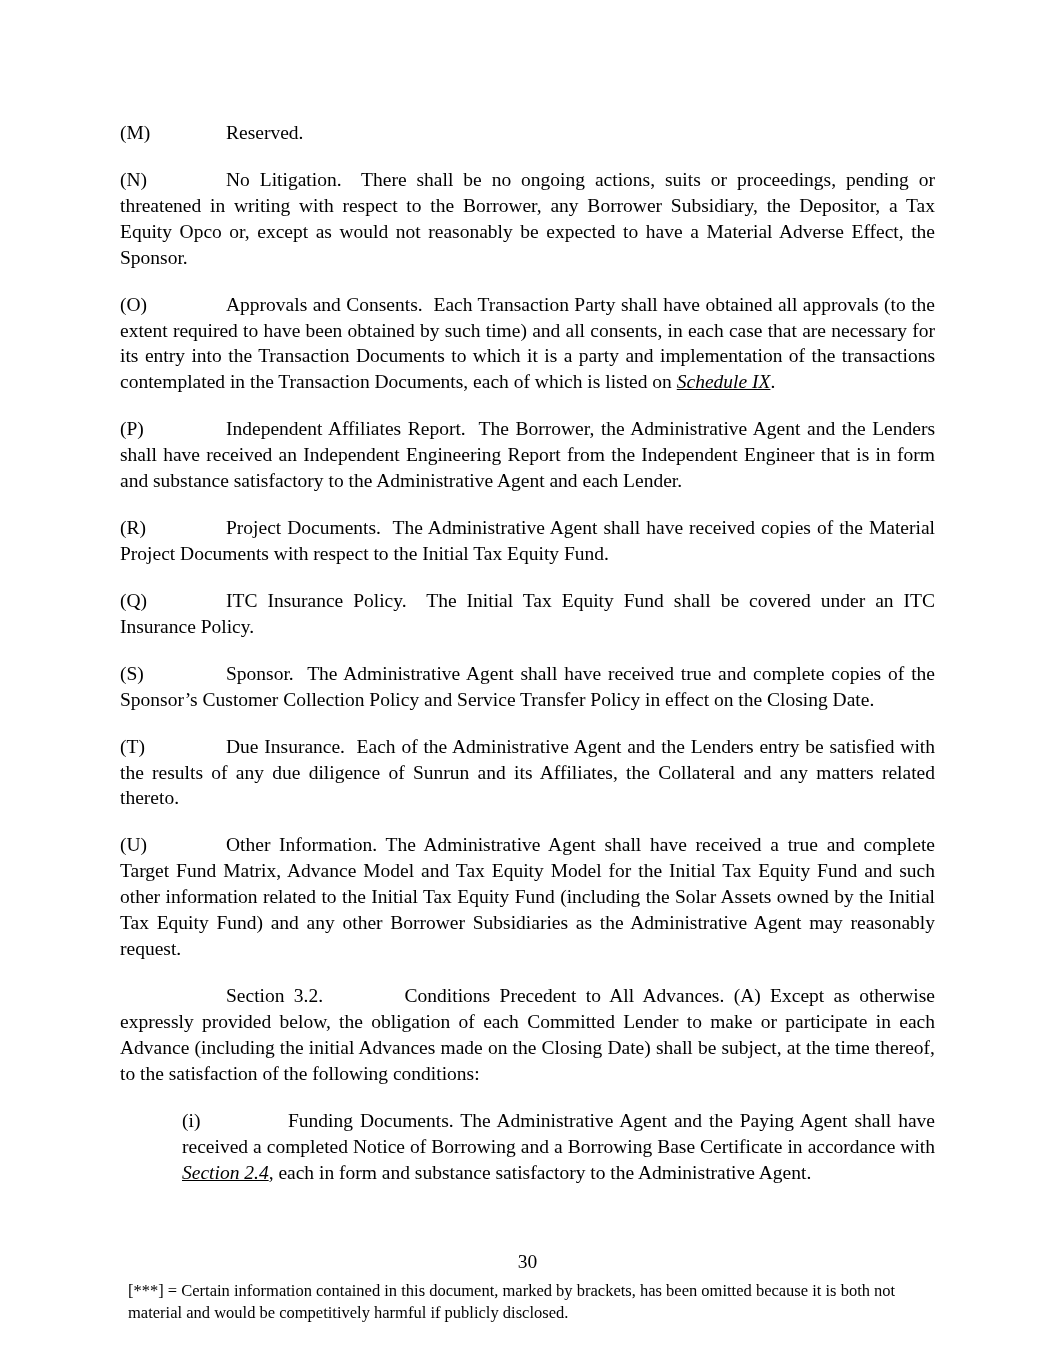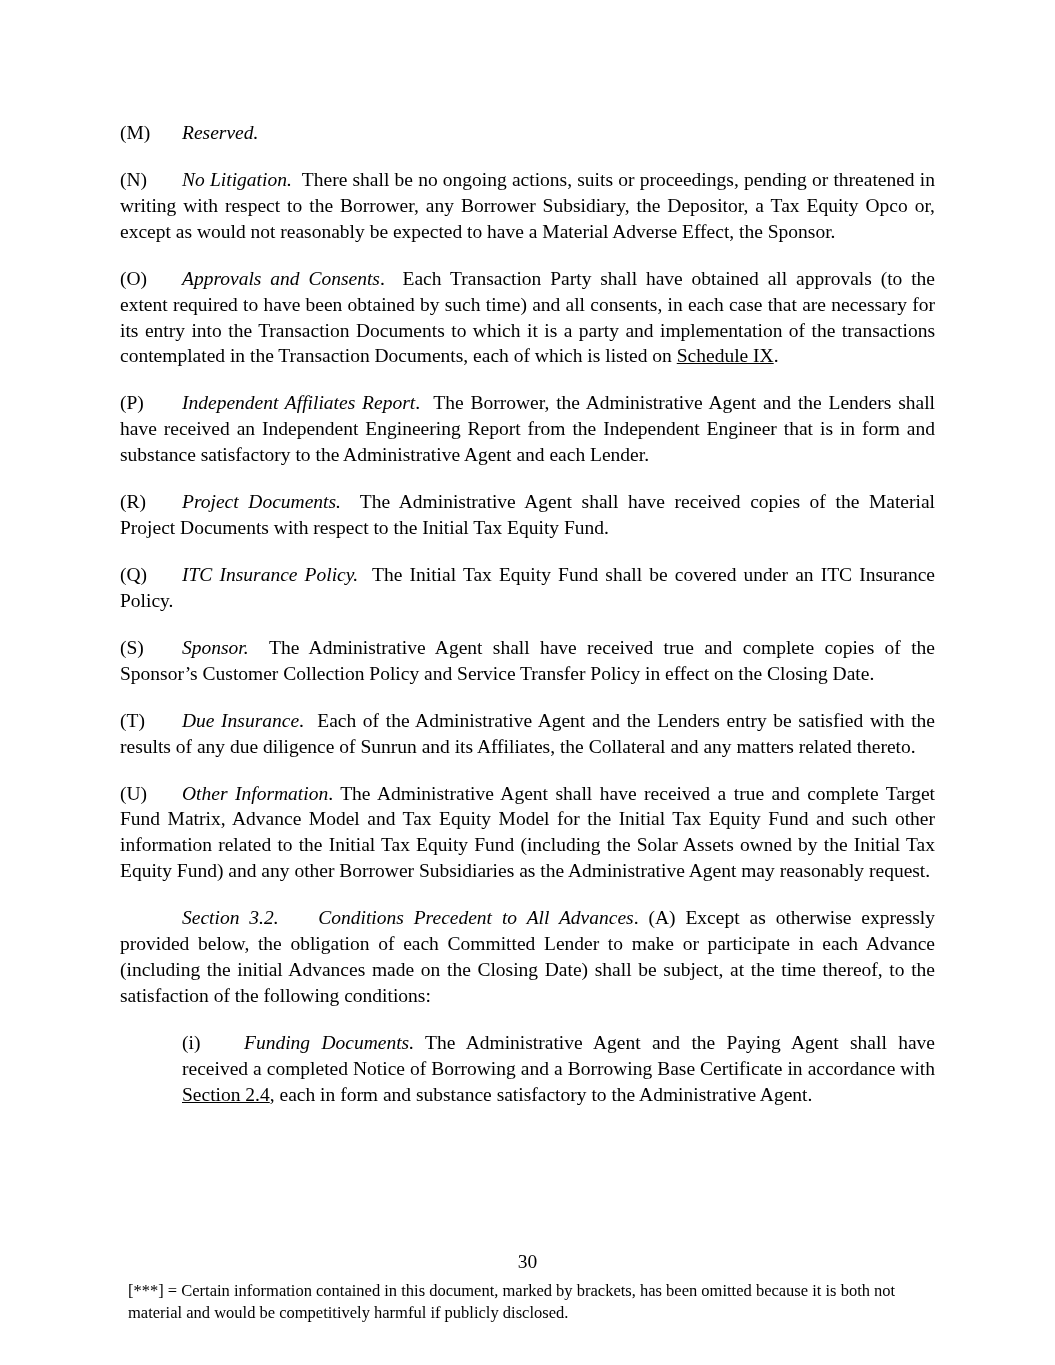--- a/index.html
+++ b/index.html
@@ -32,24 +32,25 @@
   }
   p.para .lead-indent {
     display: inline-block;
     width: 62px;
   }
   .marker {
     display: inline-block;
     width: 62px;
   }
   .italic {
-    font-style: italic;
+    margin-left: 44px;
   }
   .underline {
     text-decoration: underline;
+    font-style: italic;
   }
   .sub-para {
     margin: 0 0 21px 0;
     padding-left: 62px;
     text-align: justify;
   }
   .sub-para .marker {
     display: inline-block;
     width: 62px;
   }

